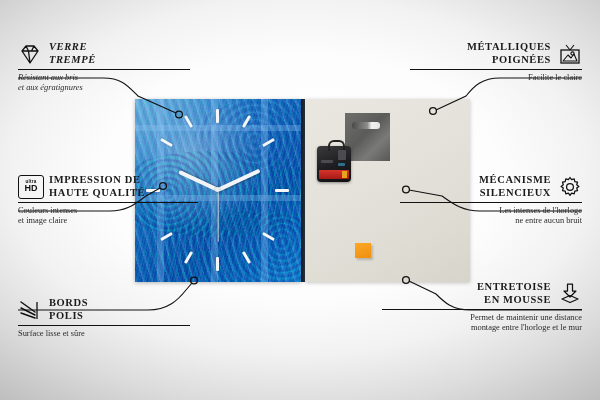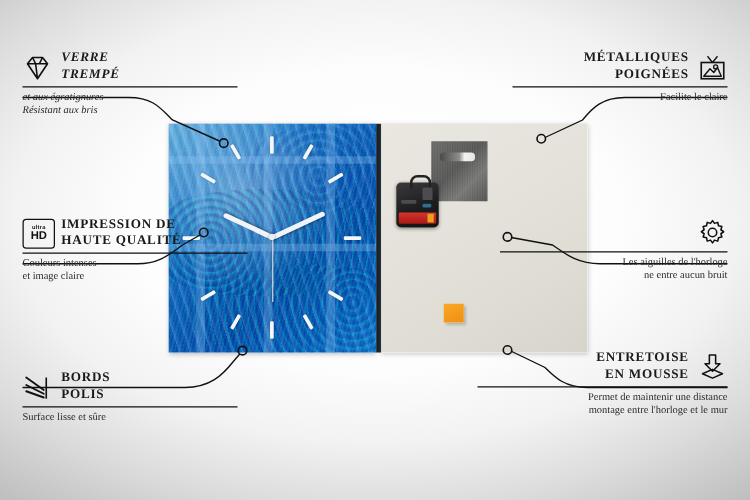--- a/index.html
+++ b/index.html
@@ -185,22 +185,22 @@
         <svg viewBox="0 0 24 24">
             <path d="M4 9 L8 4 H16 L20 9 L12 21 Z M4 9 H20 M8 4 L10.5 9 L12 21 M16 4 L13.5 9" fill="none" stroke="currentColor" stroke-width="1.3" stroke-linejoin="round"></path>
           </svg>
       </span>
       <span>
         <span class="co-title" style="display:block">VERRE</span>
         <span class="co-title" style="display:block">TREMPÉ</span>
       </span>
     </div>
     <div class="co-rule"></div>
+    <div class="co-desc">Résistant aux bris</div>
     <div class="co-desc">et aux égratignures</div>
-    <div class="co-desc">Résistant aux bris</div>
   </div>
 
   <div class="callout co-left" style="left:18px;top:174px;width:180px;">
     <div class="co-head">
       <span class="ico">
         <span class="hdbox">
           <span class="u">ultra</span>
           <span class="hd">HD</span>
         </span>
       </span>
@@ -245,29 +245,33 @@
           <circle cx="14.5" cy="11.5" r="1.6" fill="none" stroke="currentColor" stroke-width="1.1"></circle>
         </svg>
       </span>
     </div>
     <div class="co-rule"></div>
     <div class="co-desc">Facilite le claire</div>
   </div>
 
   <div class="callout co-right" style="left:400px;top:174px;width:182px;">
     <div class="co-head">
+      <span>
+        <span class="co-title" style="display:block">MÉCANISME</span>
+        <span class="co-title" style="display:block">SILENCIEUX</span>
+      </span>
       <span class="ico">
         <svg viewBox="0 0 24 24">
           <path d="M12 2.5 l1.6 2.2 2.6-.8 .6 2.7 2.7 .6 -.8 2.6 2.2 1.6 -2.2 1.6 .8 2.6 -2.7 .6 -.6 2.7 -2.6-.8 -1.6 2.2 -1.6-2.2 -2.6 .8 -.6-2.7 -2.7-.6 .8-2.6 -2.2-1.6 2.2-1.6 -.8-2.6 2.7-.6 .6-2.7 2.6 .8 Z" fill="none" stroke="currentColor" stroke-width="1.25" stroke-linejoin="round"></path>
           <circle cx="12" cy="12" r="3.4" fill="none" stroke="currentColor" stroke-width="1.25"></circle>
         </svg>
       </span>
     </div>
     <div class="co-rule"></div>
-    <div class="co-desc">Les aiguilles de l'horloge</div>
+    <div class="co-desc">Les intenses de l'horloge</div>
     <div class="co-desc">ne entre aucun bruit</div>
   </div>
 
   <div class="callout co-right" style="left:382px;top:281px;width:200px;">
     <div class="co-head">
       <span>
         <span class="co-title" style="display:block">ENTRETOISE</span>
         <span class="co-title" style="display:block">EN MOUSSE</span>
       </span>
       <span class="ico">

